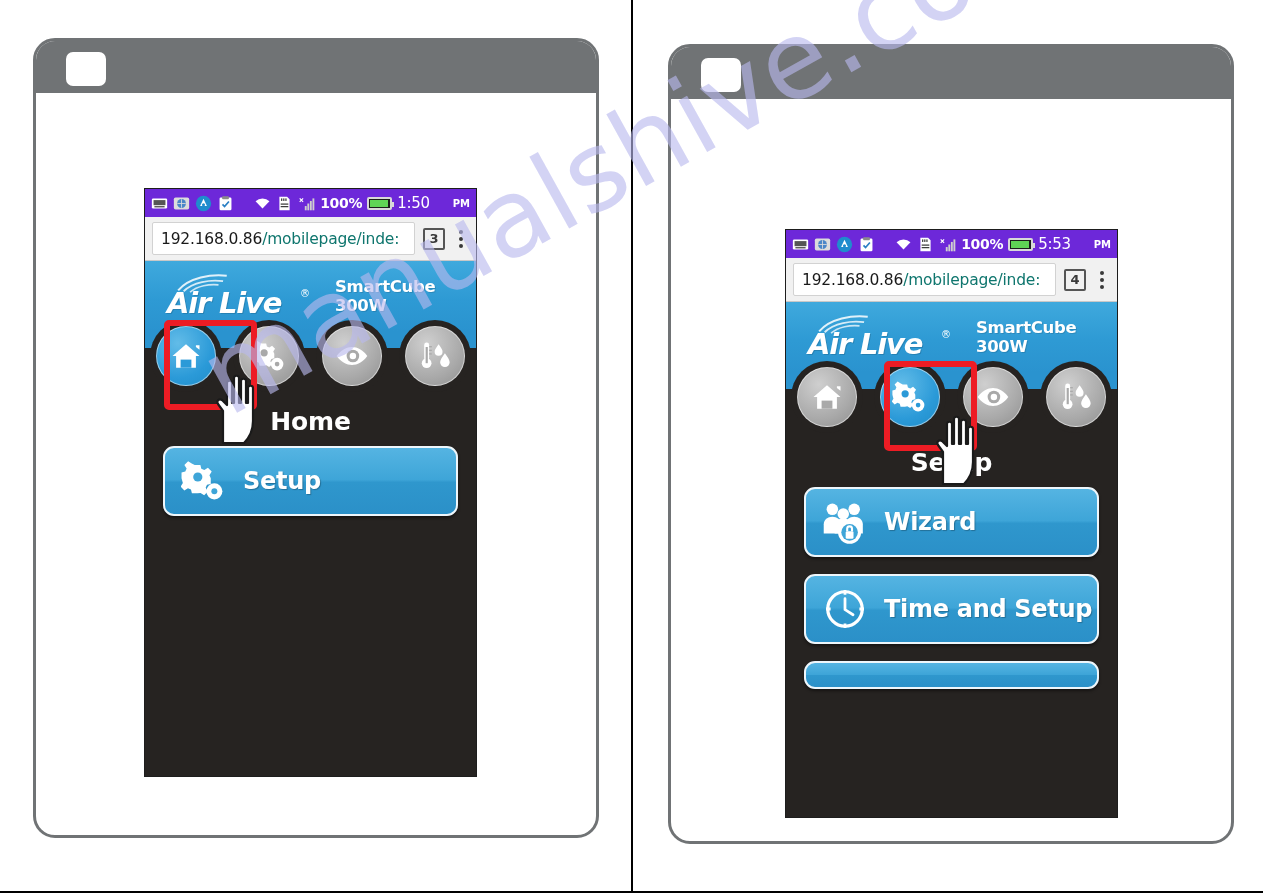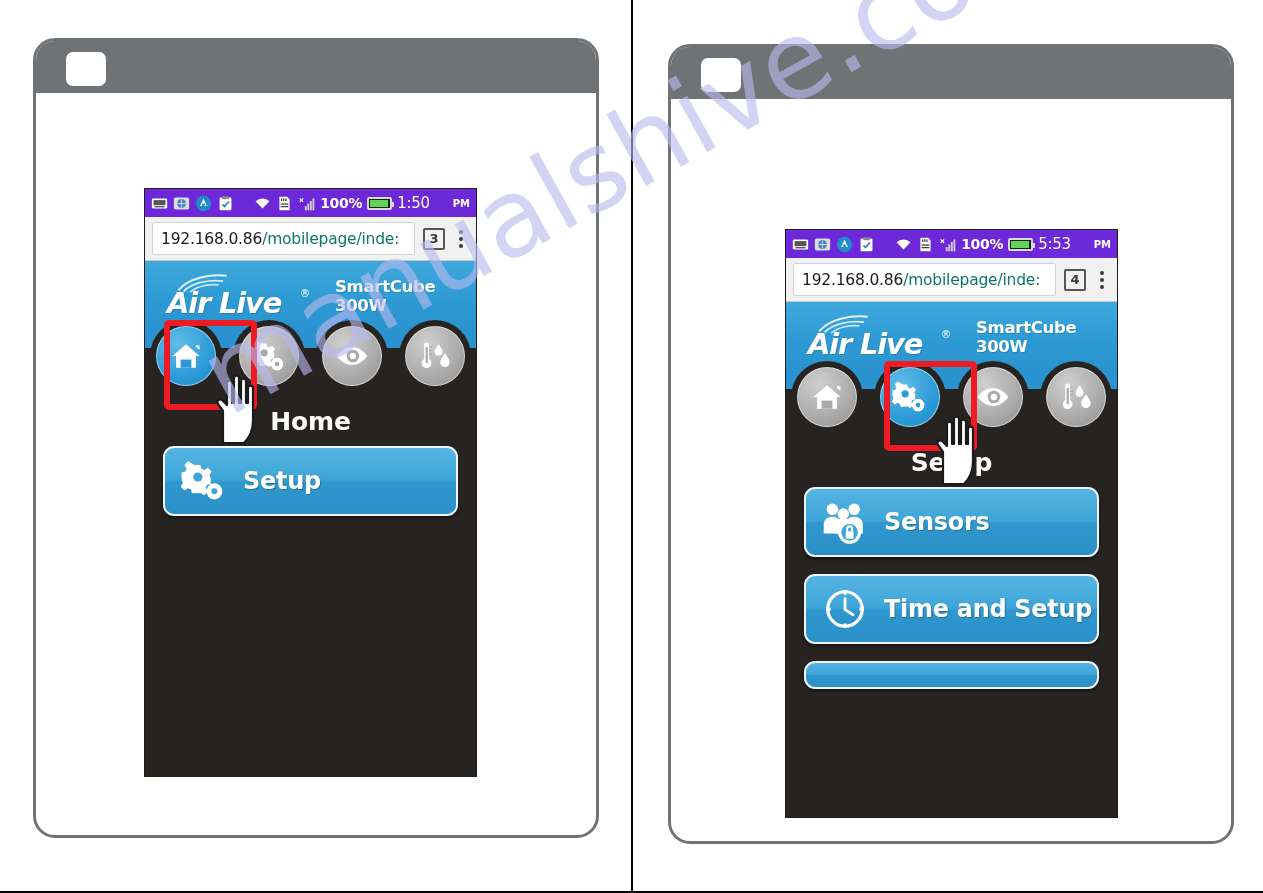--- a/index.html
+++ b/index.html
@@ -668,21 +668,21 @@
             <path d="M1.5 30V22c0-4 3.4-6.6 7.5-6.6S16.5 18 16.5 22v8z" fill="#fff"></path>
             <circle cx="28" cy="9" r="5" fill="#fff"></circle>
             <path d="M20.5 30V22c0-4 3.4-6.6 7.5-6.6S35.5 18 35.5 22v8z" fill="#fff"></path>
             <circle cx="18.5" cy="13" r="5" fill="#fff"></circle>
             <path d="M11 30v-7c0-3.6 3.3-6 7.5-6s7.5 2.4 7.5 6v7z" fill="#fff"></path>
             <circle cx="24" cy="29" r="10" fill="#fff"></circle>
             <circle cx="24" cy="29" r="7.2" fill="#3ea5d8"></circle>
             <rect x="20.6" y="28" width="6.8" height="6.6" rx="1.2" fill="#fff"></rect>
             <path d="M21.9 28v-2.1a2.1 2.1 0 014.2 0V28" stroke="#fff" stroke-width="1.8" fill="none"></path>
           </svg>
-          <span class="mb-label">Sensors</span>
+          <span class="mb-label">Wizard</span>
         </div>
         <div class="menu-btn">
           <svg class="mb-ico" viewBox="0 0 40 40">
             <circle cx="20" cy="20" r="15" fill="none" stroke="#fff" stroke-width="2.8"></circle>
             <path d="M20 3.5v4M20 32.5v4M3.5 20h4M32.5 20h4" stroke="#fff" stroke-width="2.4"></path>
             <path d="M20 11v9.5l7 4.5" stroke="#fff" stroke-width="2.4" fill="none" stroke-linecap="round"></path>
           </svg>
           <span class="mb-label">Time and Setup</span>
         </div>
         <div class="menu-btn clipped">

